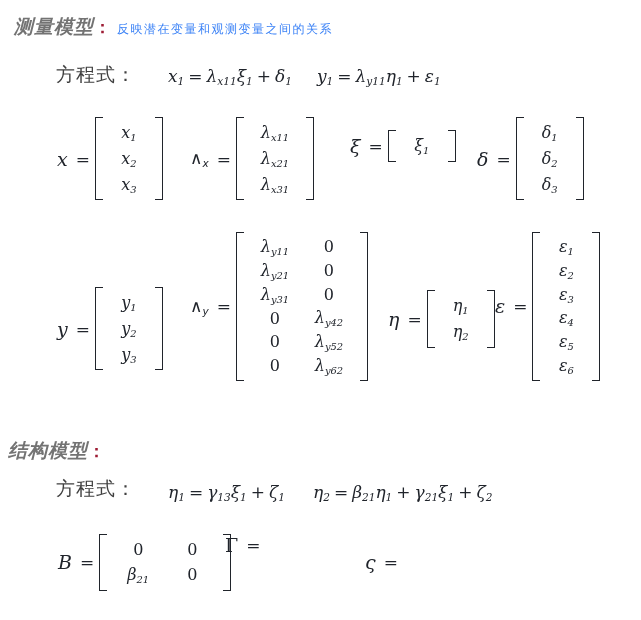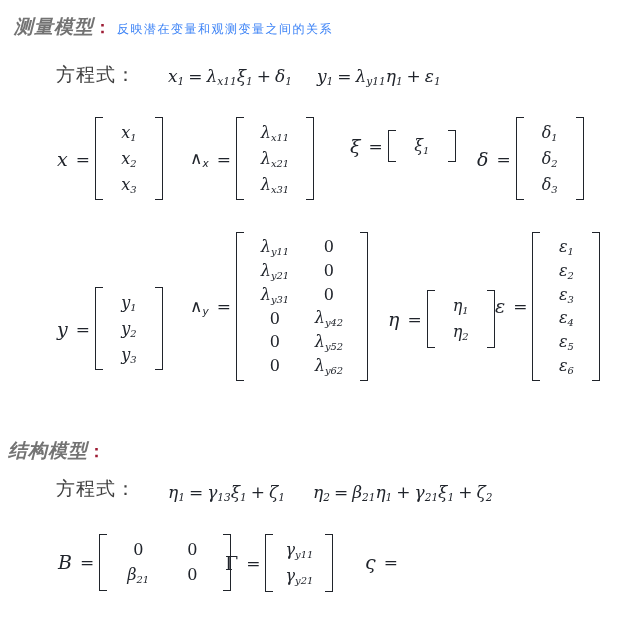--- a/index.html
+++ b/index.html
@@ -354,30 +354,18 @@
           <span class="mcell zero">0</span>
         </span>
       </span>
     <span class="br-r"></span>
   </span>
 </div>
 
 <div class="abs mat-expr" style="left:225px;top:534px;">
   <span class="math up mat-lhs">Γ</span>
   <span class="math mat-eq">=</span>
-  <span class="bracket">
-    <span class="br-l"></span>
-    <span class="br-body" id="gm-body">
-        <span class="mrow">
-          <span class="mcell">γ<sub>y11</sub></span>
-        </span>
-        <span class="mrow">
-          <span class="mcell">γ<sub>y21</sub></span>
-        </span>
-      </span>
-    <span class="br-r"></span>
-  </span>
 </div>
 
 <div class="abs mat-expr" style="left:365px;top:551px;">
   <span class="math mat-lhs">ς</span>
   <span class="math mat-eq">=</span>
 </div>
 
 </body></html>

